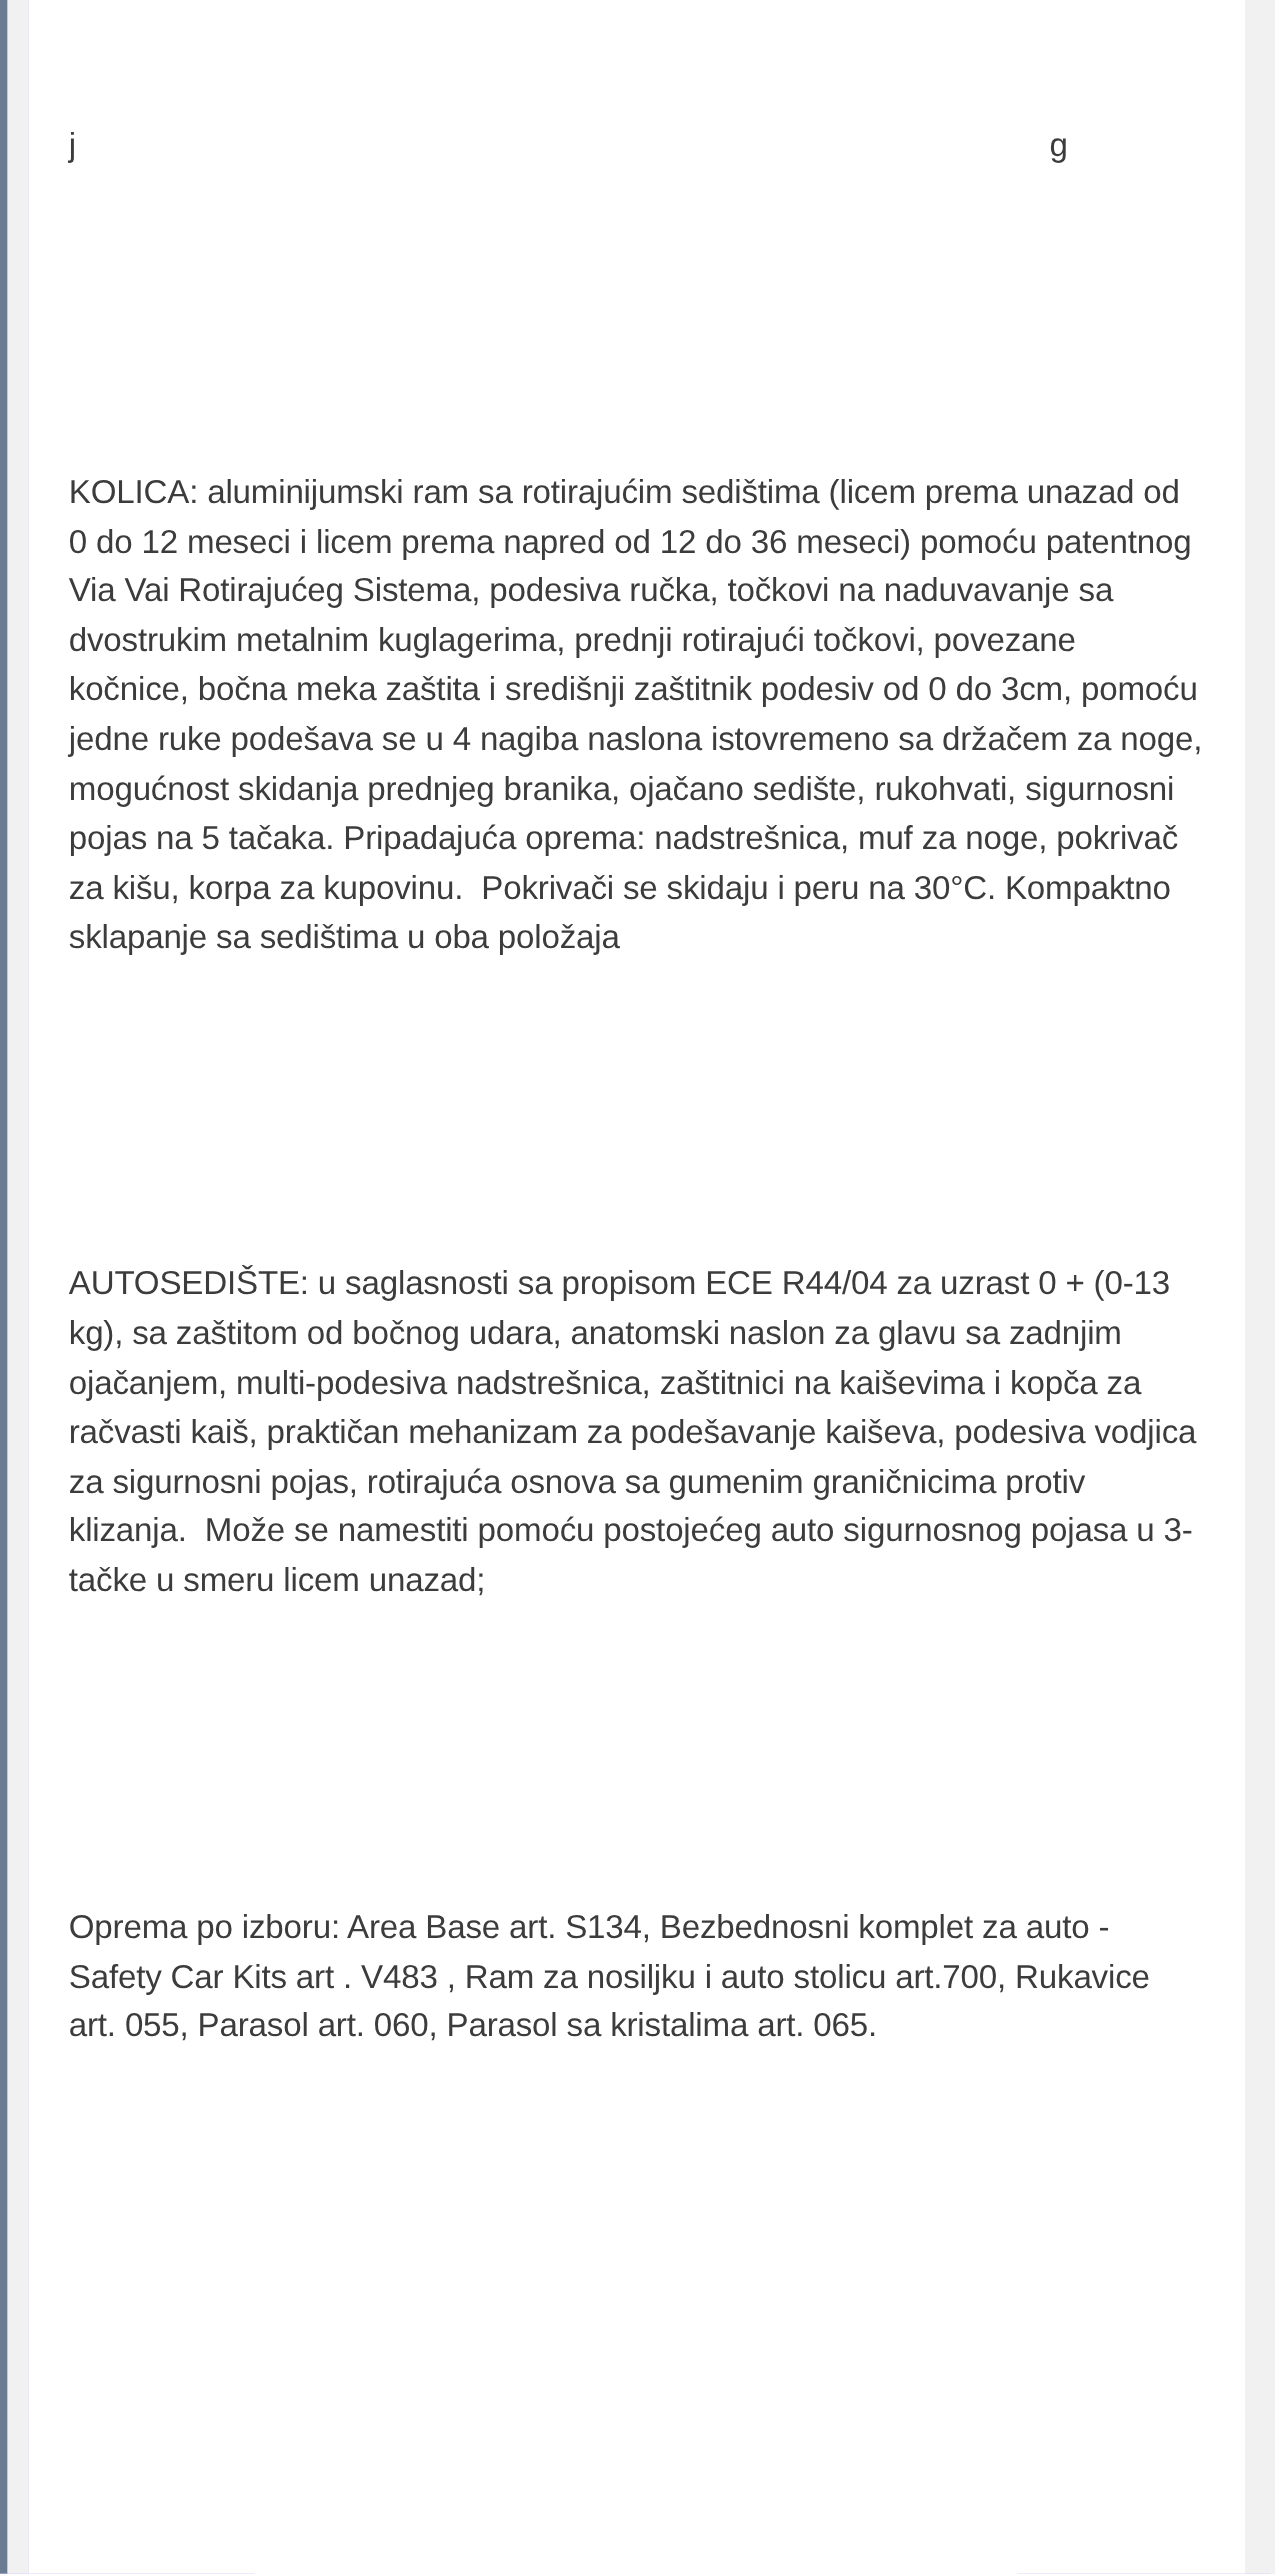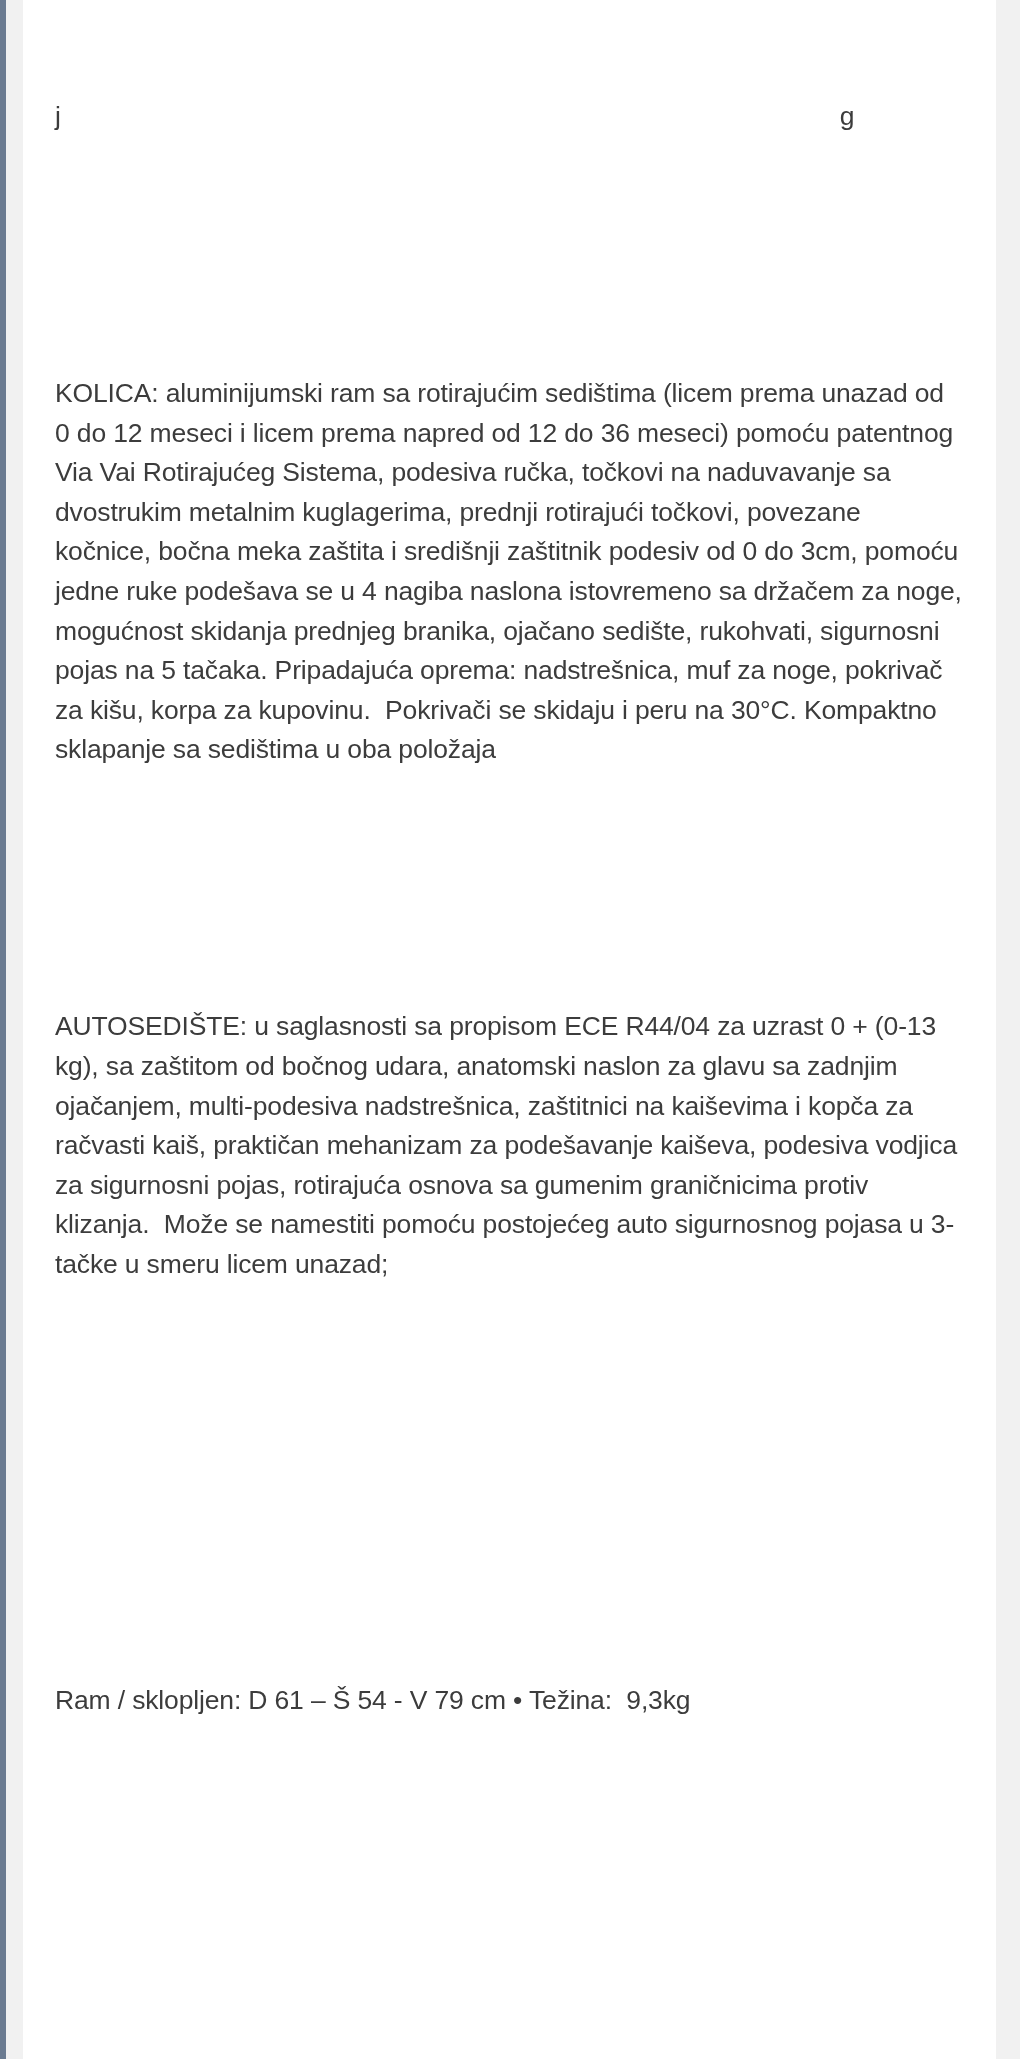--- a/index.html
+++ b/index.html
@@ -104,23 +104,23 @@
 
       <div class="para">j                                                                                                            g</div>
       <div class="spacer"></div>
 
       <div class="para">KOLICA: aluminijumski ram sa rotirajućim sedištima (licem prema unazad od 0 do 12 meseci i licem prema napred od 12 do 36 meseci) pomoću patentnog Via Vai Rotirajućeg Sistema, podesiva ručka, točkovi na naduvavanje sa dvostrukim metalnim kuglagerima, prednji rotirajući točkovi, povezane kočnice, bočna meka zaštita i središnji zaštitnik podesiv od 0 do 3cm, pomoću jedne ruke podešava se u 4 nagiba naslona istovremeno sa držačem za noge, mogućnost skidanja prednjeg branika, ojačano sedište, rukohvati, sigurnosni pojas na 5 tačaka. Pripadajuća oprema: nadstrešnica, muf za noge, pokrivač za kišu, korpa za kupovinu.  Pokrivači se skidaju i peru na 30°C. Kompaktno sklapanje sa sedištima u oba položaja</div>
       <div class="spacer"></div>
 
       <div class="para">AUTOSEDIŠTE: u saglasnosti sa propisom ECE R44/04 za uzrast 0 + (0-13 kg), sa zaštitom od bočnog udara, anatomski naslon za glavu sa zadnjim ojačanjem, multi-podesiva nadstrešnica, zaštitnici na kaiševima i kopča za račvasti kaiš, praktičan mehanizam za podešavanje kaiševa, podesiva vodjica za sigurnosni pojas, rotirajuća osnova sa gumenim graničnicima protiv klizanja.  Može se namestiti pomoću postojećeg auto sigurnosnog pojasa u 3-tačke u smeru licem unazad;</div>
       <div class="spacer"></div>
 
+      <div class="para">Oprema po izboru: Area Base art. S134, Bezbednosni komplet za auto - Safety Car Kits art . V483 , Ram za nosiljku i auto stolicu art.700, Rukavice art. 055, Parasol art. 060, Parasol sa kristalima art. 065.</div>
       <div class="spacer"></div>
 
-      <div class="para">Ram / sklopljen: D 61 – Š 54 - V 79 cm • Težina:  9,3kg</div>
       
       
       
       
       
 
       
       
       
       

